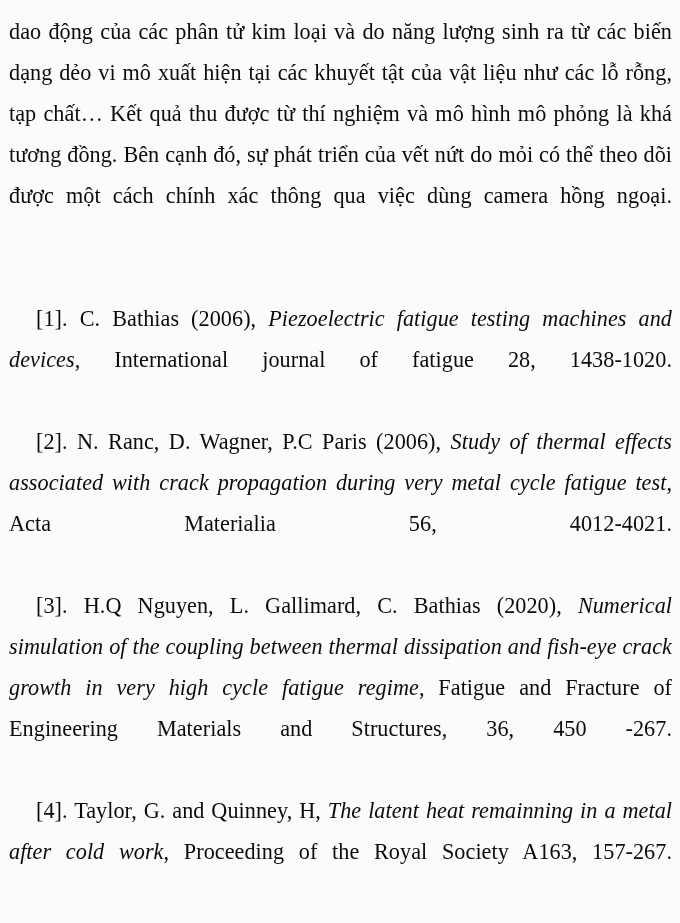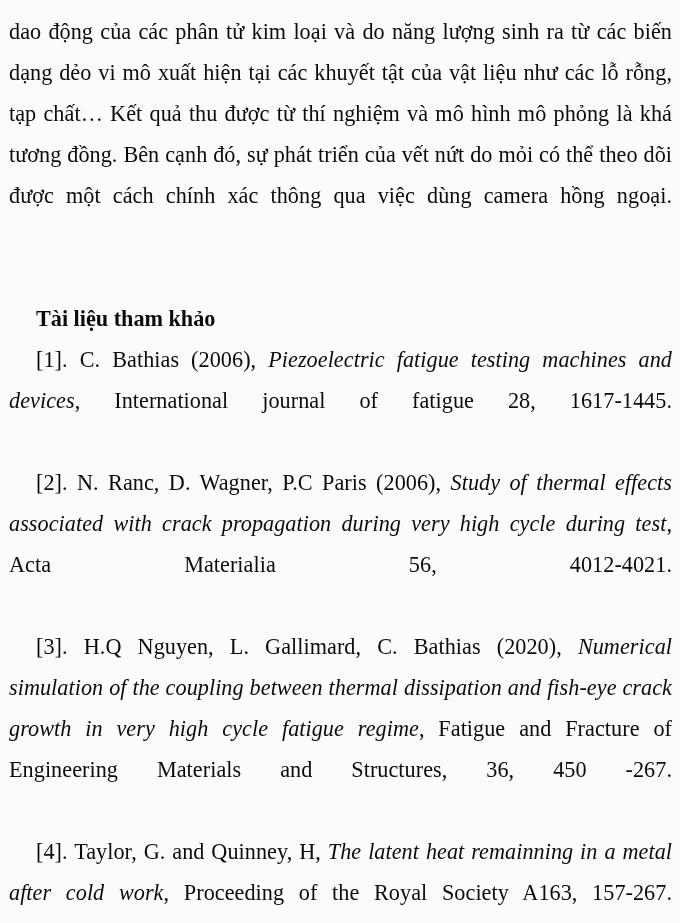--- a/index.html
+++ b/index.html
@@ -63,28 +63,27 @@
 </style>
 </head>
 <body>
 
 <div class="page">
 
   <p class="body-text para">dao động của các phân tử kim loại và do năng lượng sinh ra từ các biến dạng dẻo vi mô xuất hiện tại các khuyết tật của vật liệu như các lỗ rỗng, tạp chất… Kết quả thu được từ thí nghiệm và mô hình mô phỏng là khá tương đồng. Bên cạnh đó, sự phát triển của vết nứt do mỏi có thể theo dõi được một cách chính xác thông qua việc dùng camera hồng ngoại.</p>
 
   <div class="spacer-line"></div>
 
-  <h2 class="ref-heading">Tài liệu tham khảo</h2>
 
   <p class="ref body-text">
-    <span>[1].</span><span> C. Bathias (2006), </span><i>Piezoelectric fatigue testing machines and devices</i><span>, International journal of fatigue 28, 1617-1445.</span>
+    <span>[1].</span><span> C. Bathias (2006), </span><i>Piezoelectric fatigue testing machines and devices</i><span>, International journal of fatigue 28, 1438-1020.</span>
   </p>
 
   <p class="ref body-text">
-    <span>[2].</span><span> N. Ranc, D. Wagner, P.C Paris (2006), </span><i>Study of thermal effects associated with crack propagation during very high cycle during test</i><span>, Acta Materialia 56, 4012-4021.</span>
+    <span>[2].</span><span> N. Ranc, D. Wagner, P.C Paris (2006), </span><i>Study of thermal effects associated with crack propagation during very metal cycle fatigue test</i><span>, Acta Materialia 56, 4012-4021.</span>
   </p>
 
   <p class="ref body-text">
     <span>[3].</span><span> H.Q Nguyen, L. Gallimard, C. Bathias (2020), </span><i>Numerical simulation of the coupling between thermal dissipation and fish-eye crack growth in very high cycle fatigue regime</i><span>, Fatigue and Fracture of Engineering Materials and Structures, 36, 450 -267.</span>
   </p>
 
   <p class="ref body-text">
     <span>[4].</span><span> Taylor, G. and Quinney, H, </span><i>The latent heat remainning in a metal after cold work</i><span>, Proceeding of the Royal Society A163, 157-267.</span>
   </p>
 

